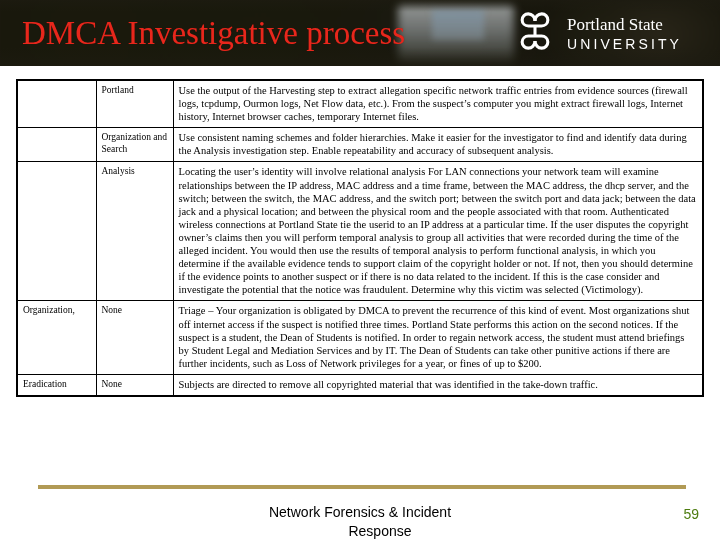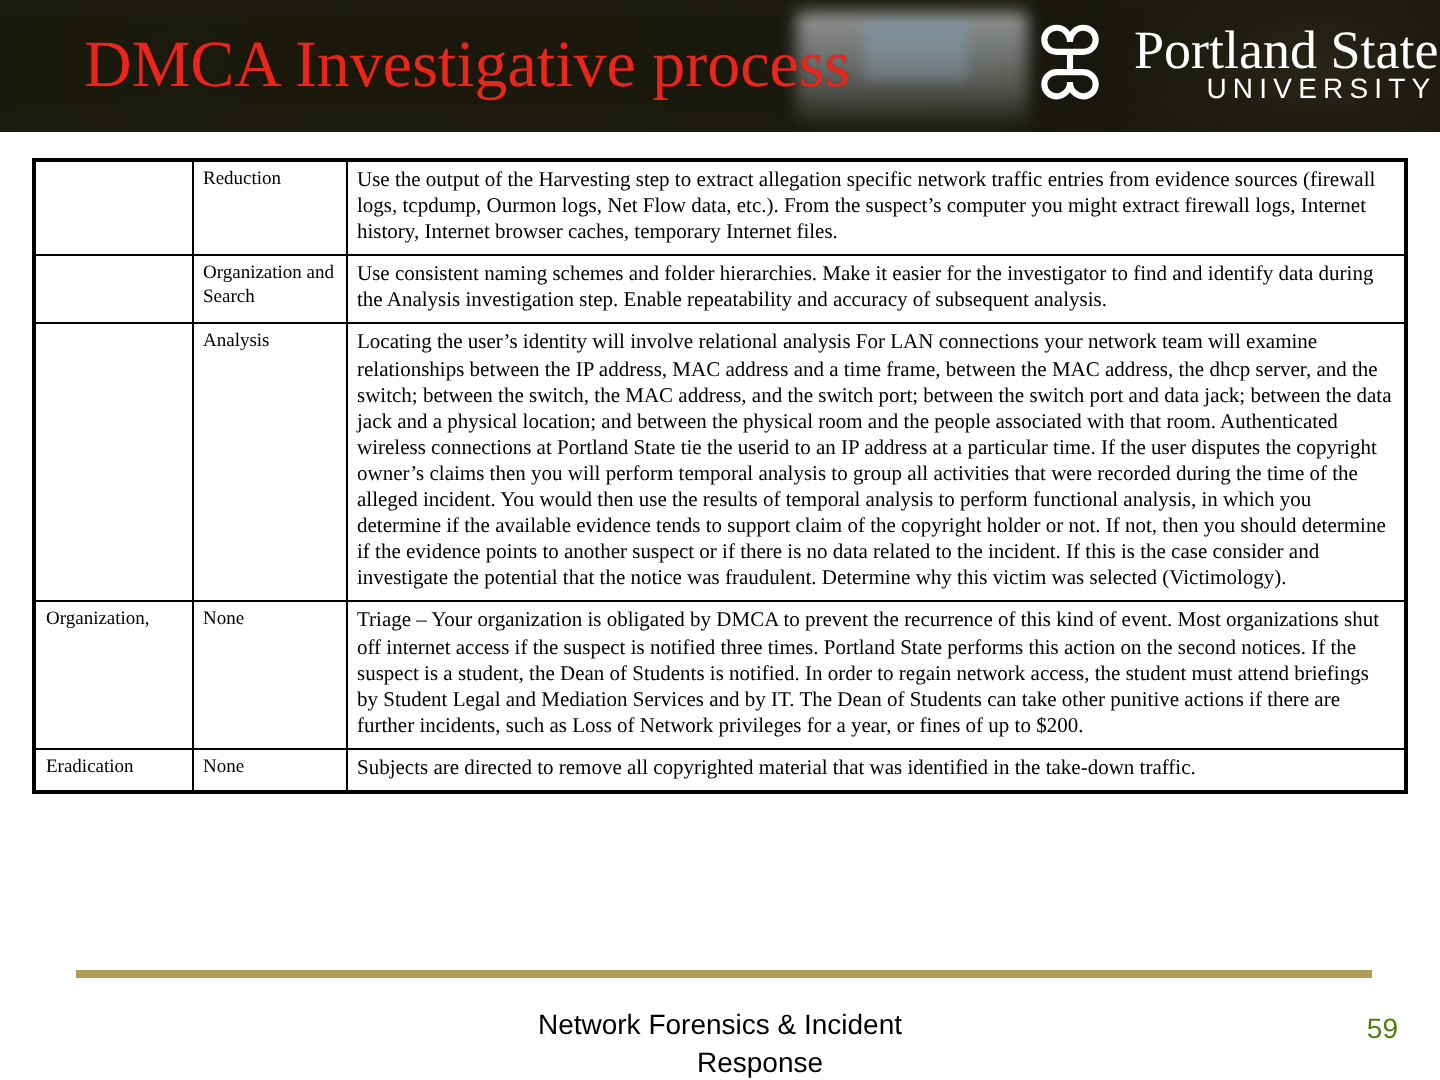--- a/index.html
+++ b/index.html
@@ -83,36 +83,35 @@
     position: absolute;
     left: 22px;
     top: 13px;
     font-family: "Liberation Serif", "DejaVu Serif", serif;
     font-size: 33px;
     line-height: 40px;
     color: #e8271c;
     letter-spacing: 0px;
     white-space: nowrap;
     text-shadow: 0 0 1px rgba(120,0,0,0.4);
-    margin-left: 20px;
   }
 
   .psu-lockup {
     position: absolute;
     left: 512px;
     top: 8px;
     display: flex;
     align-items: center;
     gap: 9px;
   }
   .psu-mark { width: 46px; height: 46px; display: block; }
   .psu-words { display: flex; flex-direction: column; }
   .psu-name {
     font-family: "Liberation Serif", "DejaVu Serif", serif;
-    font-size: 27px;
+    font-size: 17px;
     line-height: 26px;
     color: #ffffff;
     white-space: nowrap;
   }
   .psu-sub {
     font-family: "Liberation Sans", "DejaVu Sans", sans-serif;
     font-size: 14px;
     line-height: 12px;
     letter-spacing: 3.1px;
     color: #ffffff;
@@ -219,21 +218,21 @@
 
 <table class="proc-table">
   <colgroup>
     <col class="col-phase">
       <col class="col-step">
       <col class="col-desc">
   </colgroup>
   <tbody>
     <tr>
       <td class="cell-phase"></td>
-      <td class="cell-step">Reduction</td>
+      <td class="cell-step">Portland</td>
       <td class="cell-desc">Use the output of the Harvesting step to extract allegation specific network traffic entries from evidence sources (firewall logs, tcpdump, Ourmon logs, Net Flow data, etc.).  From the suspect’s computer you might extract firewall logs, Internet history, Internet browser caches, temporary Internet files.</td>
     </tr>
     <tr>
       <td class="cell-phase"></td>
       <td class="cell-step">Organization and Search</td>
       <td class="cell-desc">Use consistent naming schemes and folder hierarchies. Make it easier for the investigator to find and identify data during the Analysis investigation step.  Enable repeatability and accuracy of subsequent analysis.</td>
     </tr>
     <tr>
       <td class="cell-phase"></td>
       <td class="cell-step">Analysis</td>

